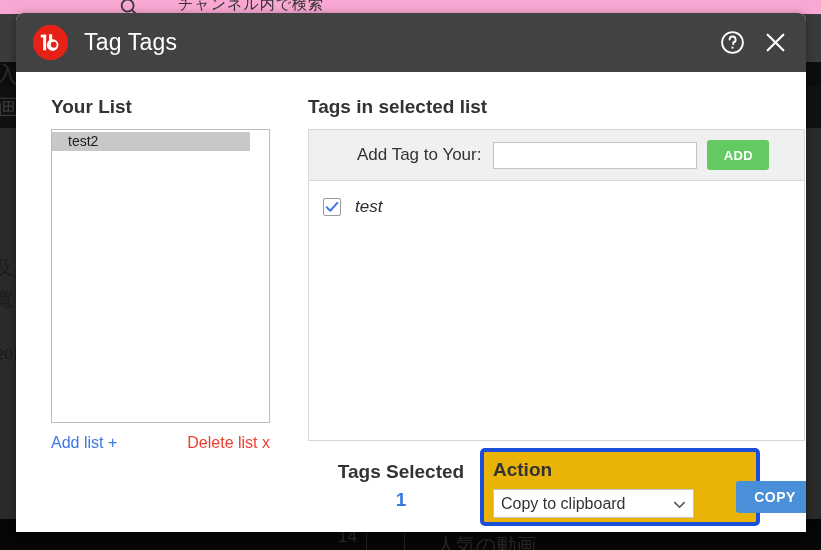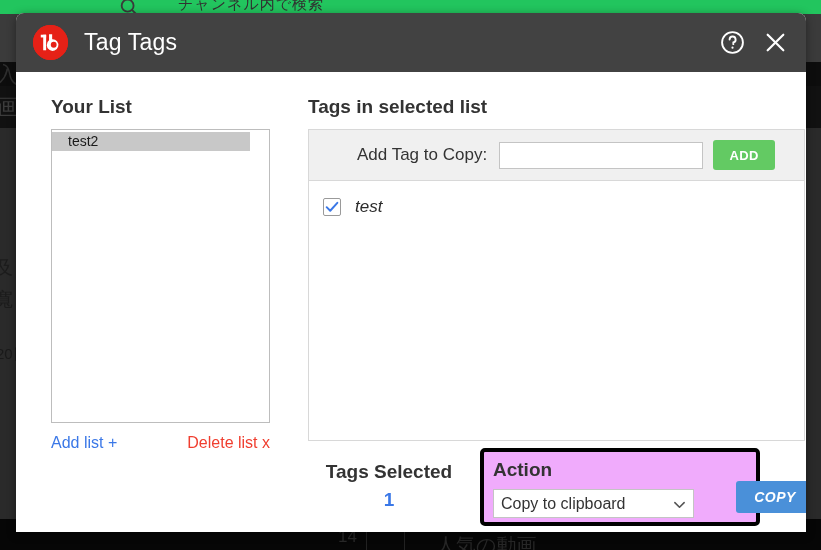--- a/index.html
+++ b/index.html
@@ -11,21 +11,21 @@
   }
 
   
   #page-root {
     position: relative;
     width: 821px; height: 550px;
     background: #0f0f0f;
   }
   .bg-topbar {
     position: absolute; left: 0; top: 0; width: 821px; height: 14px;
-    background: #22c55e;
+    background: #f9a8d4;
     display: flex; align-items: center;
   }
   .bg-search-icon {
     position: absolute; left: 118px; top: -4px;
     width: 22px; height: 22px;
     color: #3a3a3a;
   }
   .bg-search-text {
     position: absolute; left: 178px; top: -5px;
     font-size: 15px; color: #313131; letter-spacing: 1px;
@@ -238,36 +238,36 @@
     font-size: 17px;
     color: #2b2b2b;
     font-style: italic;
   }
 
   
   .bottom-area {
     position: absolute; left: 292px; top: 381px; width: 497px; height: 80px;
   }
   .tags-selected-block {
-    position: absolute; left: 0; top: 8px;
+    position: absolute; left: 12px; top: 8px;
     width: 162px; text-align: center;
   }
   .tags-selected-title {
     font-size: 19px; font-weight: bold; color: #333333;
   }
   .tags-selected-count {
     margin-top: 6px;
     font-size: 19px; font-weight: bold; color: #3b78e7;
   }
   .action-box {
     position: absolute; left: 172px; top: -5px;
     width: 280px; height: 78px;
-    border: 4px solid #000000;
+    border: 4px solid #1d4ed8;
     border-radius: 5px;
-    background: #f0abfc;
+    background: #eab308;
   }
   .action-title {
     position: absolute; left: 9px; top: 7px;
     font-size: 19px; font-weight: bold; color: #333333;
   }
   .action-select {
     position: absolute; left: 9px; top: 37px;
     width: 201px; height: 29px;
     border: 1px solid #c4c4c4;
     background: #ffffff;
@@ -290,21 +290,20 @@
     width: 78px; height: 32px;
     background: #4a90d9;
     color: #ffffff;
     border: none;
     border-radius: 3px;
     font-size: 14px;
     font-weight: bold;
     letter-spacing: .4px;
     cursor: pointer;
     font-family: "Liberation Sans", sans-serif;
-    font-style: italic;
   }
 </style>
 </head>
 <body>
 
 <div id="page-root">
 
   <div class="bg-topbar">
     <span class="bg-search-icon">
       <svg viewBox="0 0 24 24" width="22" height="22" fill="none" stroke="currentColor" stroke-width="2">
@@ -369,21 +368,21 @@
         <div class="list-links">
           <span class="link-add">Add list +</span>
           <span class="link-delete">Delete list x</span>
         </div>
       </div>
 
       <div class="col-right">
         <div class="section-title" id="tags-title">Tags in selected list</div>
         <div class="tags-panel">
           <div class="addtag-bar">
-            <span class="addtag-label">Add Tag to Copy:</span>
+            <span class="addtag-label">Add Tag to Your:</span>
             <input class="addtag-input" type="text" value="" style="">
             <button class="add-btn">ADD</button>
           </div>
           <div class="tag-list">
             <div class="tag-row">
               <span class="tag-checkbox">
                 <svg viewBox="0 0 18 18" width="16" height="16" fill="none" stroke="#3b78e7" stroke-width="2.2" stroke-linecap="round" stroke-linejoin="round">
                   <polyline points="3,9.2 7,13.2 15,4.3"></polyline>
                 </svg>
               </span>

